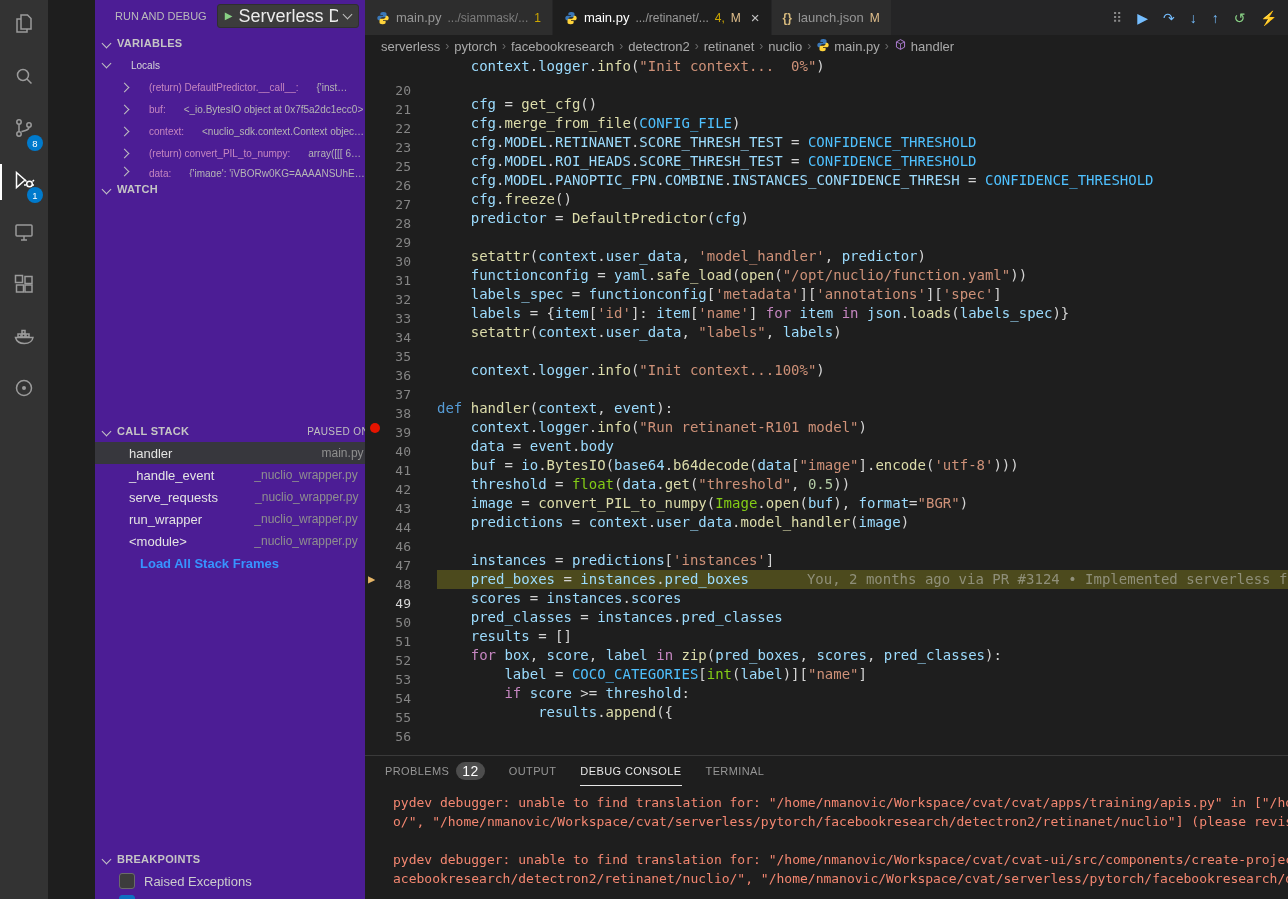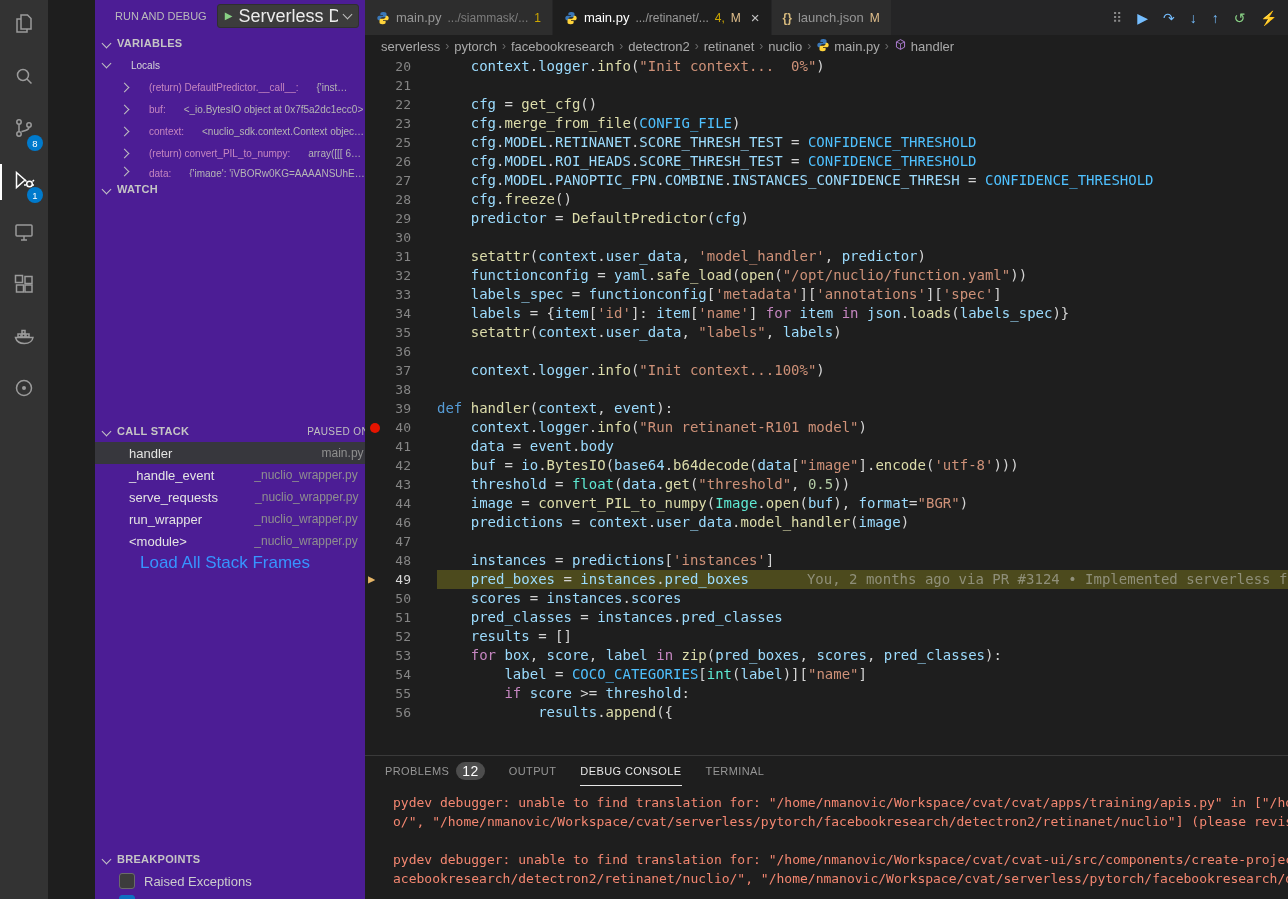--- a/index.html
+++ b/index.html
@@ -39,21 +39,21 @@
   .var-row{padding-left:26px;}
   .var-row .chev{margin-right:8px;}
   .var-row.clipped{height:13px;align-items:flex-start;padding-top:4px;box-sizing:border-box;}
   .var-name{color:#c586c0;}
   .var-value{color:#b5b5b5;margin-left:5px;}
 
   .stack-row{display:flex;align-items:center;height:22px;padding:0 8px 0 34px;font-size:13px;color:#e3e3e3;cursor:pointer;white-space:nowrap;overflow:hidden;}
   .stack-row.selected{background:#37373d;}
   .stack-file{margin-left:auto;color:#8f8f8f;font-size:12px;padding-right:8px;flex:none;}
   .stack-badge{background:#3a3d41;color:#c5c5c5;font-size:10.5px;padding:1px 6px;border-radius:3px;flex:none;}
-  .load-link{color:#3794ff;font-size:17px;height:22px;display:flex;align-items:center;padding-left:45px;cursor:pointer;}
+  .load-link{color:#3794ff;font-size:13px;height:22px;display:flex;align-items:center;padding-left:45px;cursor:pointer;font-weight:bold;}
 
   .bp-row{display:flex;align-items:center;height:22px;padding-left:24px;font-size:13px;color:#cccccc;gap:9px;}
   .checkbox{width:16px;height:16px;border:1px solid #6b6b6b;border-radius:3px;background:#3c3c3c;display:flex;
     align-items:center;justify-content:center;font-size:11px;color:#fff;box-sizing:border-box;cursor:pointer;flex:none;}
   .checkbox.checked{background:#0e70c0;border-color:#0e70c0;}
 
   
   .editor{position:absolute;left:365px;top:0;right:0;height:755px;background:#1e1e1e;overflow:hidden;}
   .tabbar{height:35px;background:#252526;display:flex;align-items:stretch;position:relative;}
   .tab{display:flex;align-items:center;gap:6px;padding:0 11px;background:#2d2d2d;border-right:1px solid #252526;
@@ -70,29 +70,29 @@
   .ea{font-size:14px;line-height:1;cursor:pointer;}
 
   .breadcrumbs{height:22px;display:flex;align-items:center;padding-left:16px;font-size:13px;color:#a9a9a9;white-space:nowrap;}
   .bc-item{display:flex;align-items:center;gap:4px;cursor:pointer;}
   .bc-sep{color:#6a6a6a;margin:0 5px;font-size:12px;}
 
   .code{position:absolute;top:57px;left:0;right:0;bottom:0;overflow:hidden;
     font-family:"DejaVu Sans Mono","Liberation Mono",monospace;font-size:14px;line-height:19px;}
   .cl{display:flex;height:19px;white-space:pre;}
   .cl .margin{width:20px;flex:none;position:relative;}
-  .cl .num{width:26px;flex:none;text-align:right;color:#858585;font-size:13px;line-height:19px;cursor:pointer;}
+  .cl .num{width:26px;flex:none;text-align:right;color:#858585;font-size:13px;line-height:19px;cursor:pointer;margin-top:24px;}
   .cl .txt{margin-left:26px;flex:1;}
   .cl.current .txt{background:#4c4a1d;}
   .cl.current .num{color:#d7d7d7;}
   .bp-dot{position:absolute;left:5px;top:4.5px;width:10px;height:10px;border-radius:50%;background:#e51400;}
   .cur-arrow{position:absolute;left:3px;top:0;color:#e5b567;font-size:12px;line-height:19px;}
   .blame{color:#8f8f79;margin-left:58px;}
   .tk-pl{color:#d4d4d4}.tk-v{color:#9cdcfe}.tk-fn{color:#dcdcaa}.tk-kw{color:#569cd6}
-  .tk-kw2{color:#c586c0}.tk-str{color:#ce9178}.tk-num{color:#b5cea8}.tk-cls{color:#5eead4}.tk-c2{color:#4fc1ff}
+  .tk-kw2{color:#c586c0}.tk-str{color:#ce9178}.tk-num{color:#b5cea8}.tk-cls{color:#84cc16}.tk-c2{color:#4fc1ff}
 
   
   .panel{position:absolute;left:365px;right:0;top:755px;bottom:0;background:#1e1e1e;border-top:1px solid #3a3a3a;box-sizing:border-box;}
   .panel-tabs{height:30px;display:flex;align-items:center;padding-left:20px;gap:24px;}
   .ptab{font-size:11px;letter-spacing:.4px;color:#969696;display:flex;align-items:center;gap:7px;height:100%;box-sizing:border-box;cursor:pointer;}
   .ptab.active{color:#e7e7e7;border-bottom:1px solid #e7e7e7;}
   .pbadge{background:#4d4d4d;color:#ffffff;font-size:14px;border-radius:10px;padding:1px 6px;}
   .console{padding:7px 0 0 28px;font-family:"DejaVu Sans Mono","Liberation Mono",monospace;font-size:13px;line-height:19px;
     color:#f48771;white-space:pre;overflow:hidden;}
   .console .cline{height:19px;}

